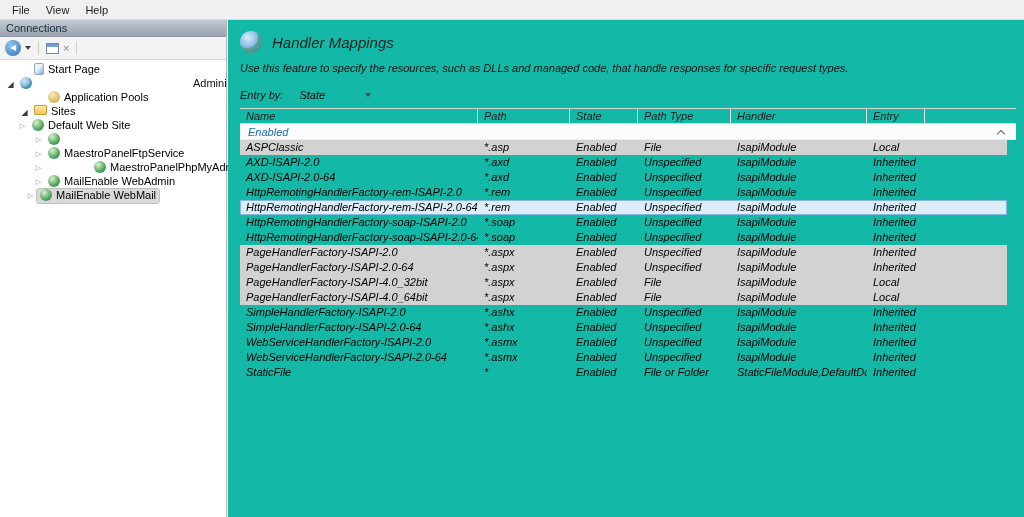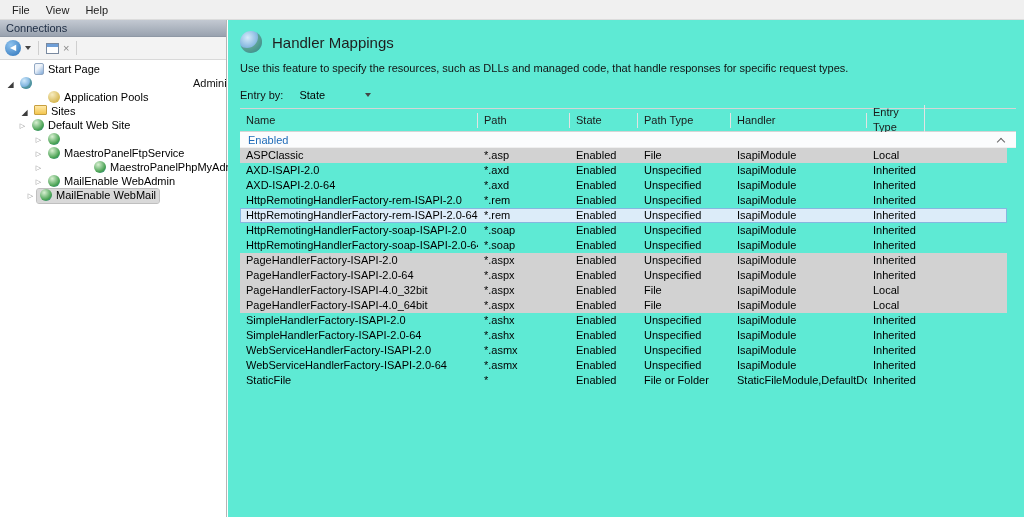--- a/index.html
+++ b/index.html
@@ -45,34 +45,34 @@
   .ic-server { background:radial-gradient(circle at 35% 30%,#cfe9fb,#2e7ec2);
     box-shadow:inset -2px -2px 0 rgba(40,120,60,.35); }
   .ic-app-pools { background:radial-gradient(circle at 35% 30%,#f7ecc0,#c9a227); }
   .ic-folder { width:13px; flex-basis:13px; height:10px; border-radius:1px;
     background:linear-gradient(#ffe9a8,#f3c64f); border:1px solid #c79f3f; }
   .ic-site { background:radial-gradient(circle at 35% 30%,#d9f0d2,#45a050 65%,#2e7ec2); }
   .server-frag { position:absolute; left:193px; top:17px; color:#111; }
 
   
   .main { position:absolute; top:20px; left:228px; right:0; bottom:0;
-    background:#5eead4; padding-left:12px; }
+    background:#14b8a6; padding-left:12px;font-style:italic; }
   .feat-header { display:flex; align-items:center; gap:10px; margin-top:11px; }
   .feat-icon { width:22px; height:22px; border-radius:50%;
     background:radial-gradient(circle at 35% 30%,#d6ecfb,#2e7ec2);
     box-shadow:inset -4px -5px 0 rgba(46,142,60,.45); }
   .feat-title { font-size:15px; color:#1e1e1e; }
   .desc { margin-top:9px; color:#111; }
   .groupbar { margin-top:11px; height:20px; display:flex; align-items:center; }
   .gb-label { margin-right:12px; color:#111; }
   .gb-select { display:flex; align-items:center; gap:40px; padding:1px 4px; cursor:default; }
 
   .list { margin-top:3px; width:776px; }
   .list-header { display:flex; border-top:1px solid #d5d5d5; border-bottom:1px solid #d5d5d5;
-    height:24px; line-height:15px; color:#1a1a1a;align-items:center; }
+    height:16px; line-height:15px; color:#1a1a1a; }
   .col { padding-left:6px; border-right:1px solid #e3e3e3; cursor:default; }
   .c1{width:238px}.c2{width:92px}.c3{width:68px}.c4{width:93px}.c5{width:136px}.c6{width:58px}
   .group-row { position:relative; height:16px; line-height:16px; padding-left:8px;
     color:#1e6bb8; background:#fbfcfd; border-bottom:1px solid #efefef; width:776px; }
   .chev-up { position:absolute; right:12px; top:7px; width:6px; height:6px;
     border-left:1px solid #666; border-top:1px solid #666; transform:rotate(45deg); }
   .row { display:flex; height:15px; line-height:15px; width:767px; }
   .cell { padding-left:6px; overflow:hidden; white-space:nowrap; }
   .row.gray { background:#d2d2d2; }
   .row.selected { background:#dcecf9; outline:1px solid #86b7e0; outline-offset:-1px; }

